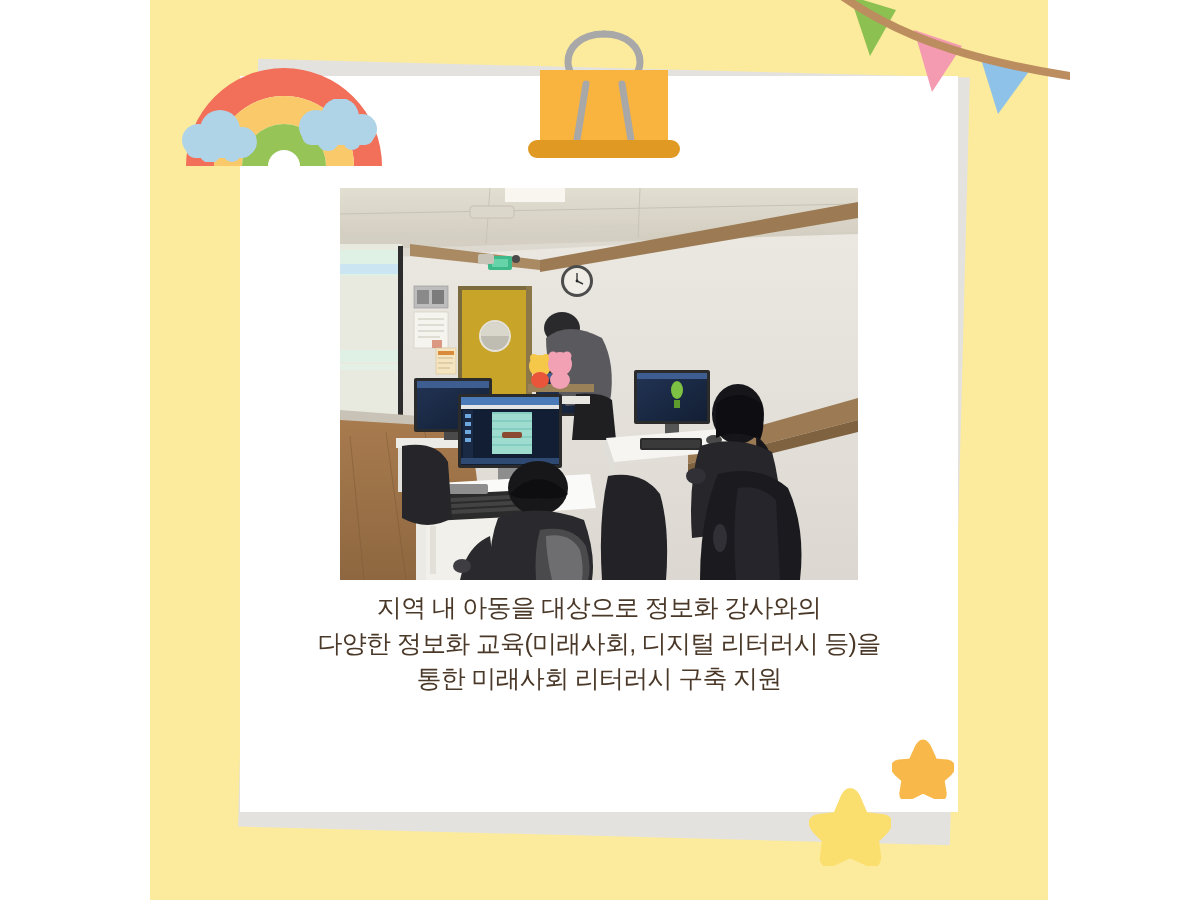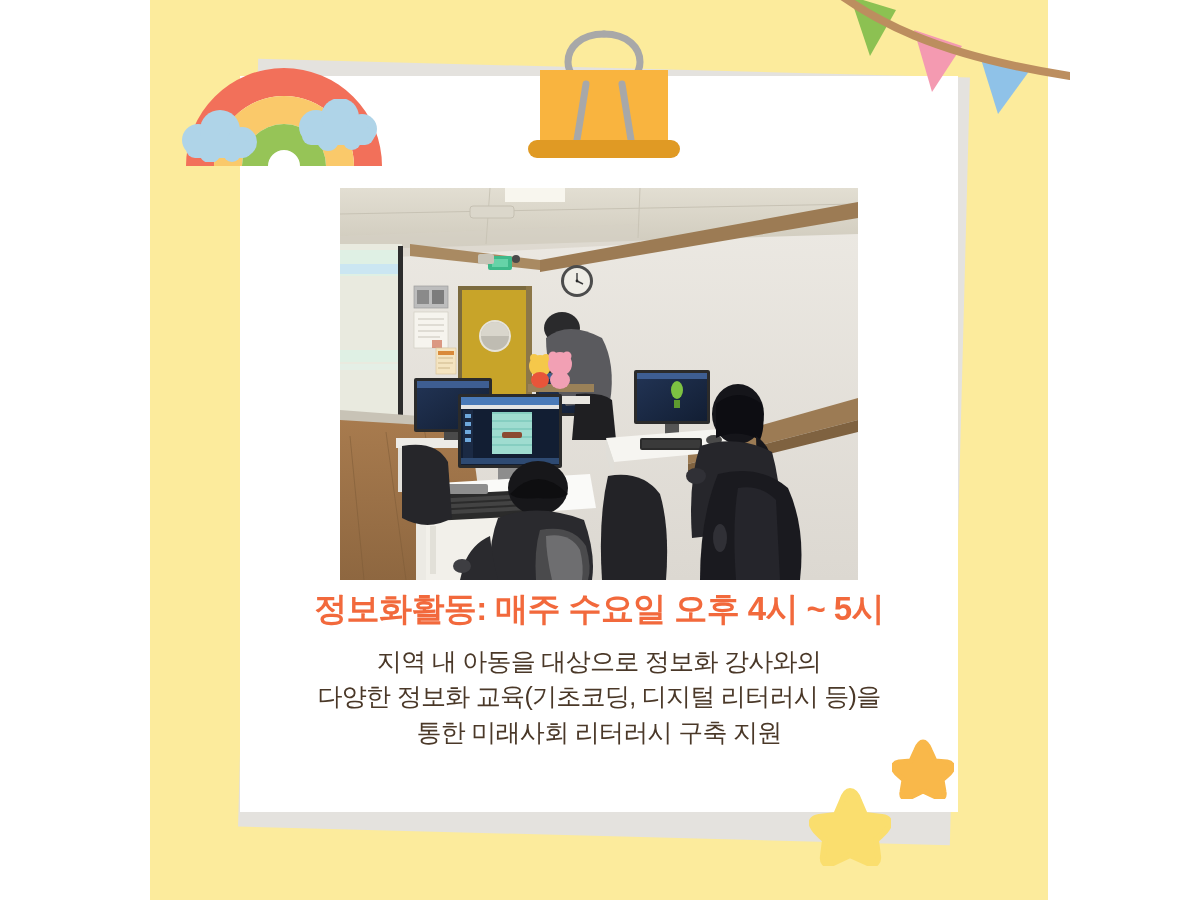--- a/index.html
+++ b/index.html
@@ -449,19 +449,18 @@
     <svg viewBox="0 0 82 80" xmlns="http://www.w3.org/2000/svg">
       <path d="M 41 5 C 45 5 48 9 50 15 L 56 29 L 73 31 C 80 32 82 36 79 41
                C 77 46 72 49 67 54 L 69 70 C 70 76 66 80 61 78
                L 41 69 L 22 78 C 16 80 13 76 14 70 L 16 54
                C 11 49 6 46 4 41 C 1 36 3 32 10 31 L 27 29 L 33 15
                C 35 9 37 5 41 5 Z" fill="#FADE6E" stroke="#FADE6E" stroke-width="6" stroke-linejoin="round"></path>
     </svg>
   </div>
 
   <div class="text-block">
-    <h1 class="headline">정보화활동: 매주 수요일 오후 4시 ~ 5시</h1>
     <p class="body-line">지역 내 아동을 대상으로 정보화 강사와의</p>
-    <p class="body-line">다양한 정보화 교육(기초코딩, 디지털 리터러시 등)을</p>
+    <p class="body-line">다양한 정보화 교육(미래사회, 디지털 리터러시 등)을</p>
     <p class="body-line">통한 미래사회 리터러시 구축 지원</p>
   </div>
 
 </div>
 
 </body></html>

